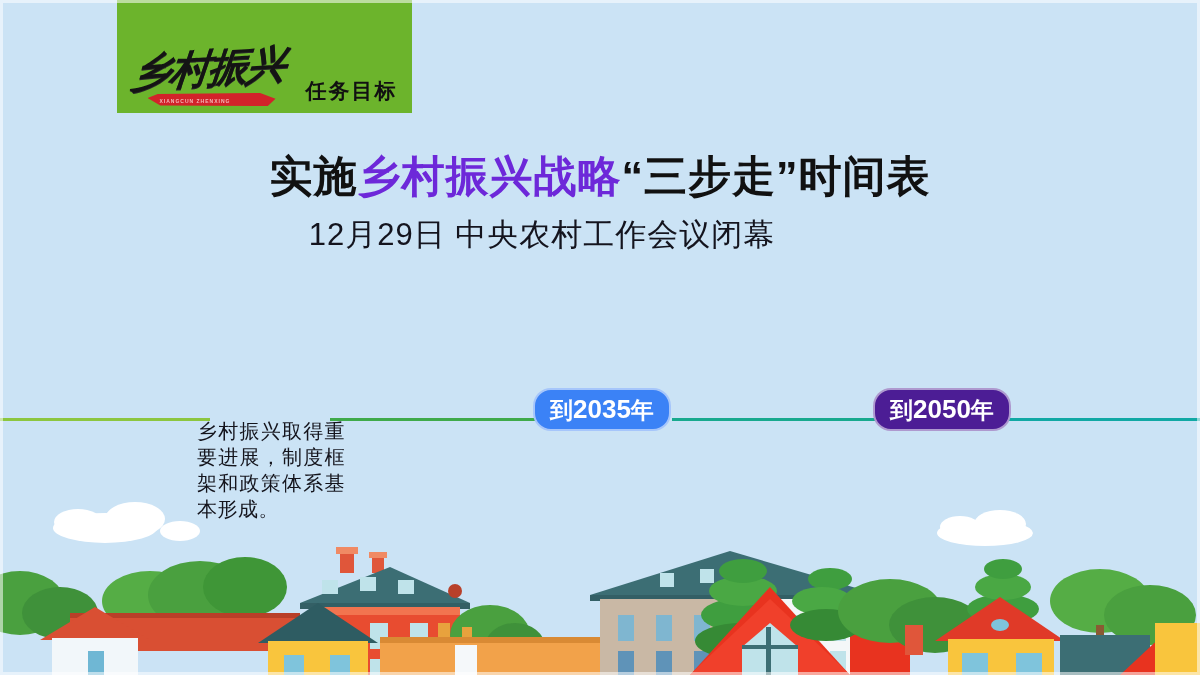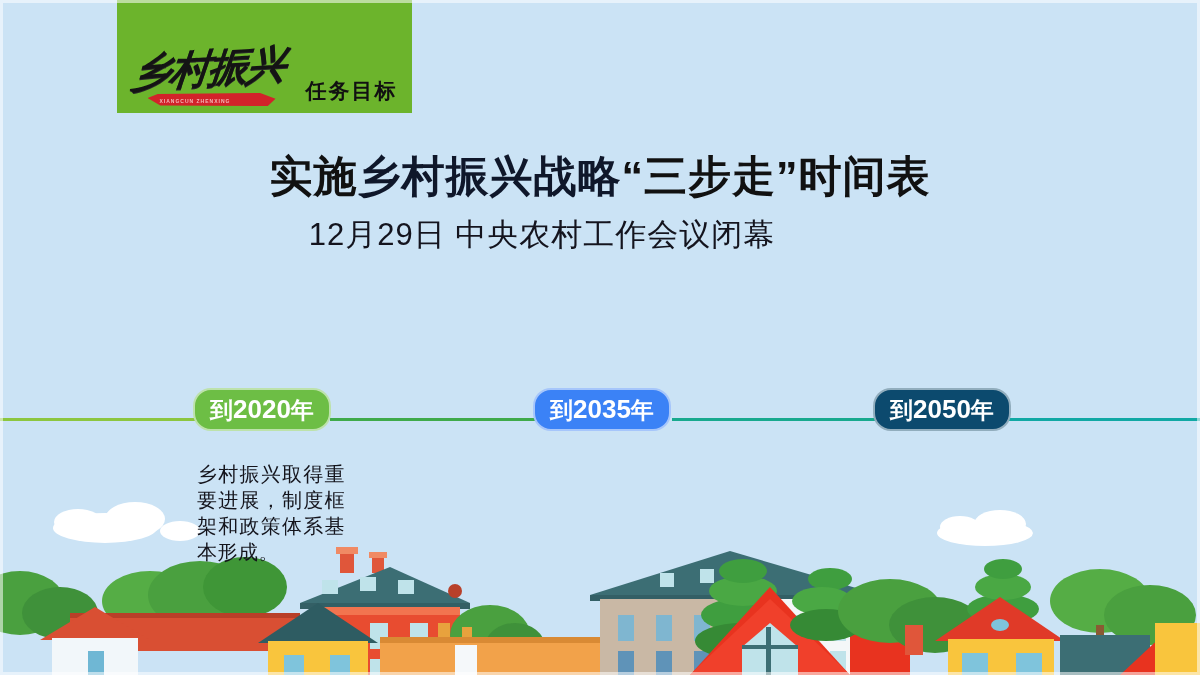--- a/index.html
+++ b/index.html
@@ -54,21 +54,21 @@
     letter-spacing:2px; line-height:1; padding-bottom:4px;
   }
 
   
   #title {
     position:absolute; left:0; top:148px; width:1200px;
     text-align:center; font-size:43px; font-weight:bold;
     color:#111; letter-spacing:1px; white-space:nowrap;
     z-index:20;
   }
-  #title .hl { color:#0f172a; }
+  #title .hl { color:#6d28d9; }
   #subtitle {
     position:absolute; left:0; top:214px; width:1084px;
     text-align:center; font-size:31px; color:#14141e;
     letter-spacing:1px; z-index:20;
   }
   #body-text {
     position:absolute; left:300px; top:280px; width:620px;
     font-size:15.5px; line-height:25px; color:#16161c;
     text-align:justify; text-indent:2em; z-index:20;
   }
@@ -89,21 +89,21 @@
   .tl-badge {
     display:inline-block; padding:6px 15px 7px;
     border-radius:18px; color:#ffffff;
     font-size:23px; font-weight:bold; letter-spacing:0px;
     white-space:nowrap; line-height:1;
     border:2px solid rgba(255,255,255,0.55);
   }
   .tl-badge .yr { font-size:26px; }
   #tl-badge-0 { background:#6dbe45; }
   #tl-badge-1 { background:#3b82f6; }
-  #tl-badge-2 { background:#0c4a6e; }
+  #tl-badge-2 { background:#4c1d95; }
 
   .tl-desc {
     margin-top:30px; padding-left:4px;
     font-size:20px; line-height:26px; color:#14141c;
     text-align:justify; width:152px; letter-spacing:0.5px;
   }
 
   
   #scene { position:absolute; left:0; bottom:0; width:1200px; height:200px; z-index:10; }
 </style>
@@ -277,21 +277,20 @@
   <div id="subtitle">12月29日 中央农村工作会议闭幕</div>
 
 
   <div id="timeline">
     <div class="tl-line" id="tl-seg-0"></div>
     <div class="tl-line" id="tl-seg-1"></div>
     <div class="tl-line" id="tl-seg-2"></div>
     <div class="tl-line" id="tl-seg-3"></div>
 
     <div class="tl-card" id="tl-card-0">
-      <div class="tl-badge" id="tl-badge-0"><span>到</span><span class="yr">2020</span><span>年</span></div>
       <div class="tl-desc">乡村振兴取得重要进展，制度框架和政策体系基本形成。</div>
     </div>
 
     <div class="tl-card" id="tl-card-1">
       <div class="tl-badge" id="tl-badge-1"><span>到</span><span class="yr">2035</span><span>年</span></div>
     </div>
 
     <div class="tl-card" id="tl-card-2">
       <div class="tl-badge" id="tl-badge-2"><span>到</span><span class="yr">2050</span><span>年</span></div>
     </div>

